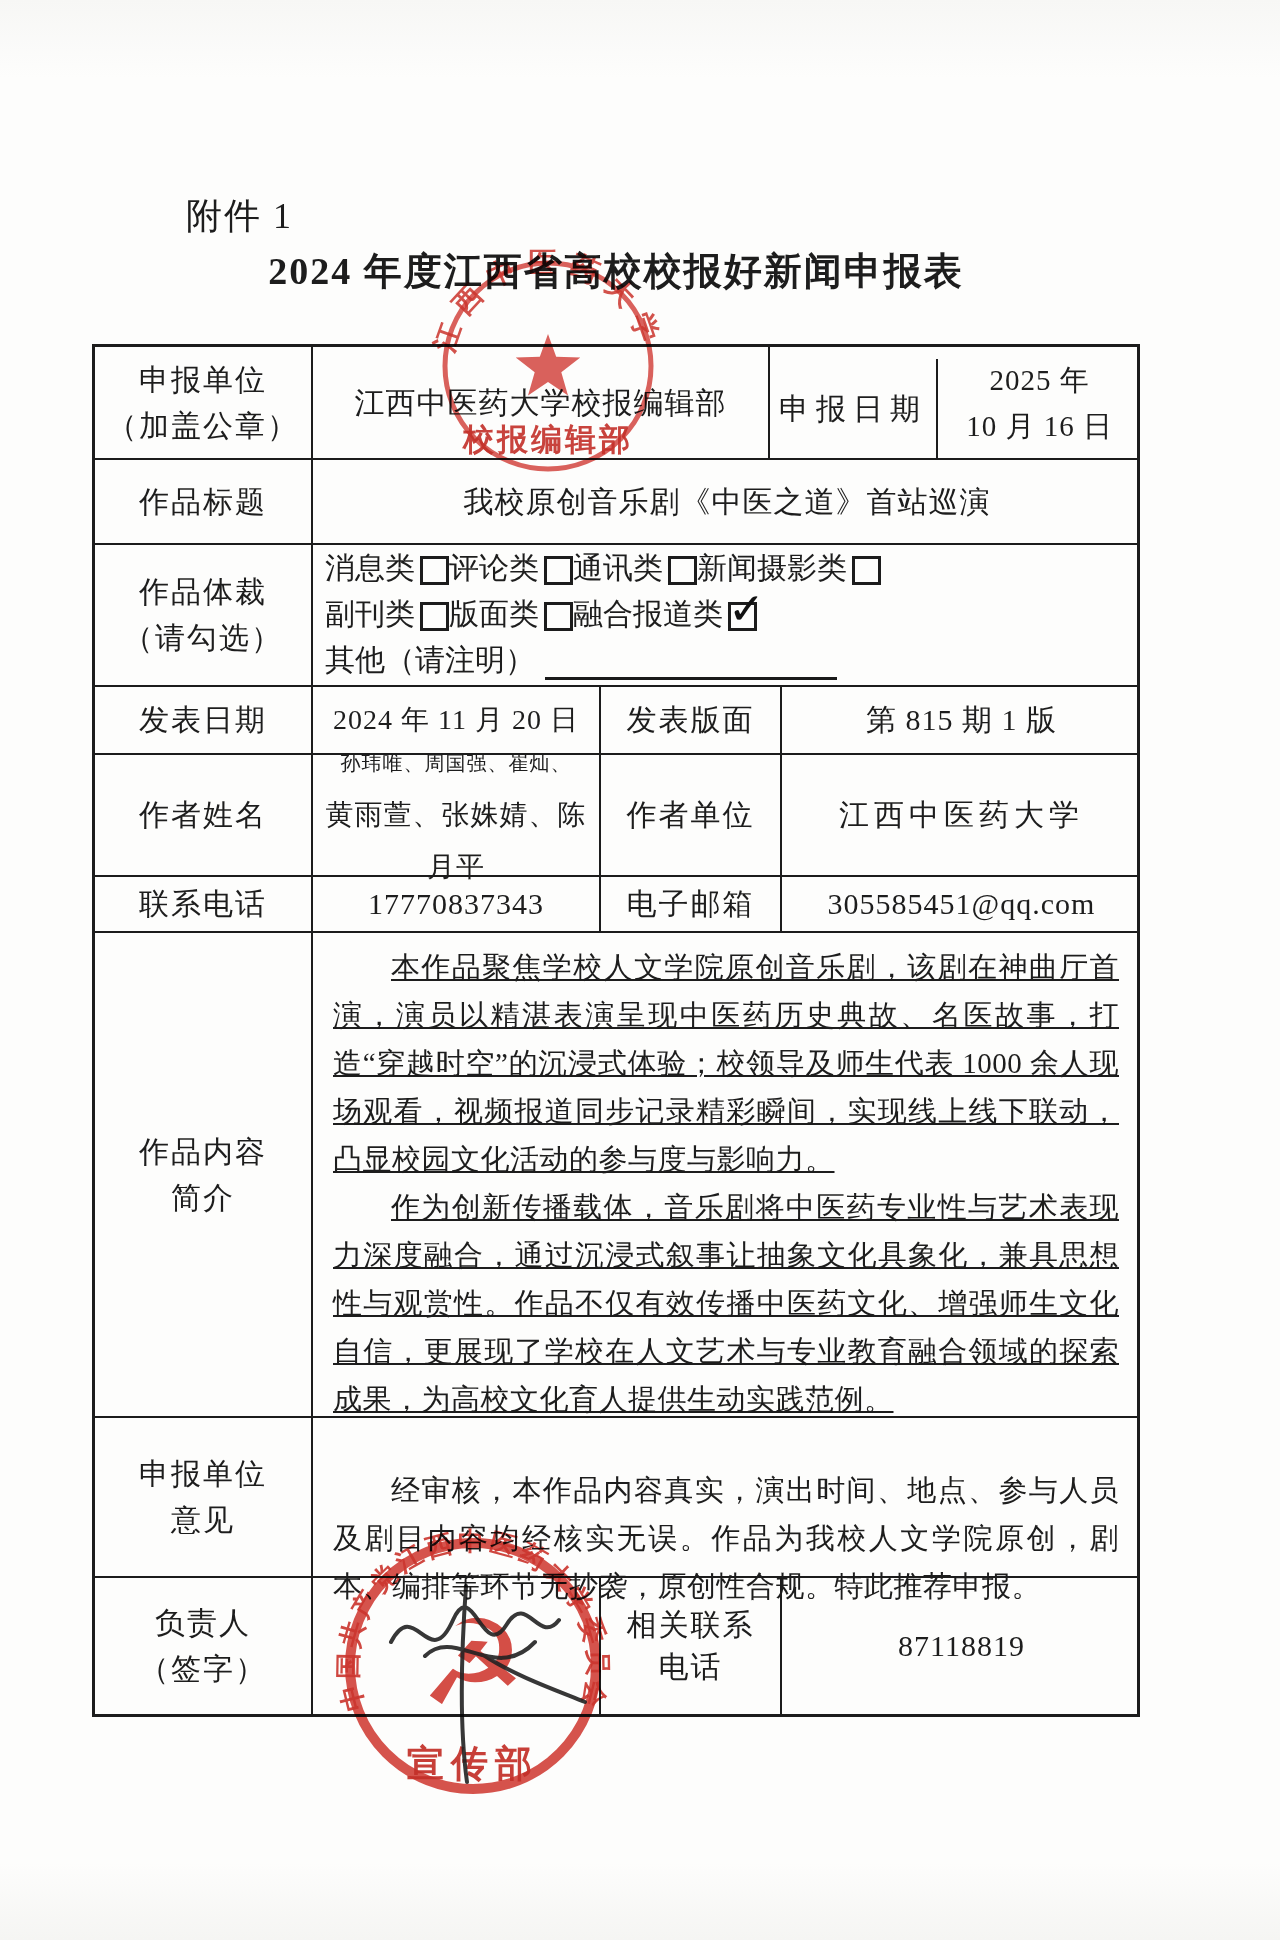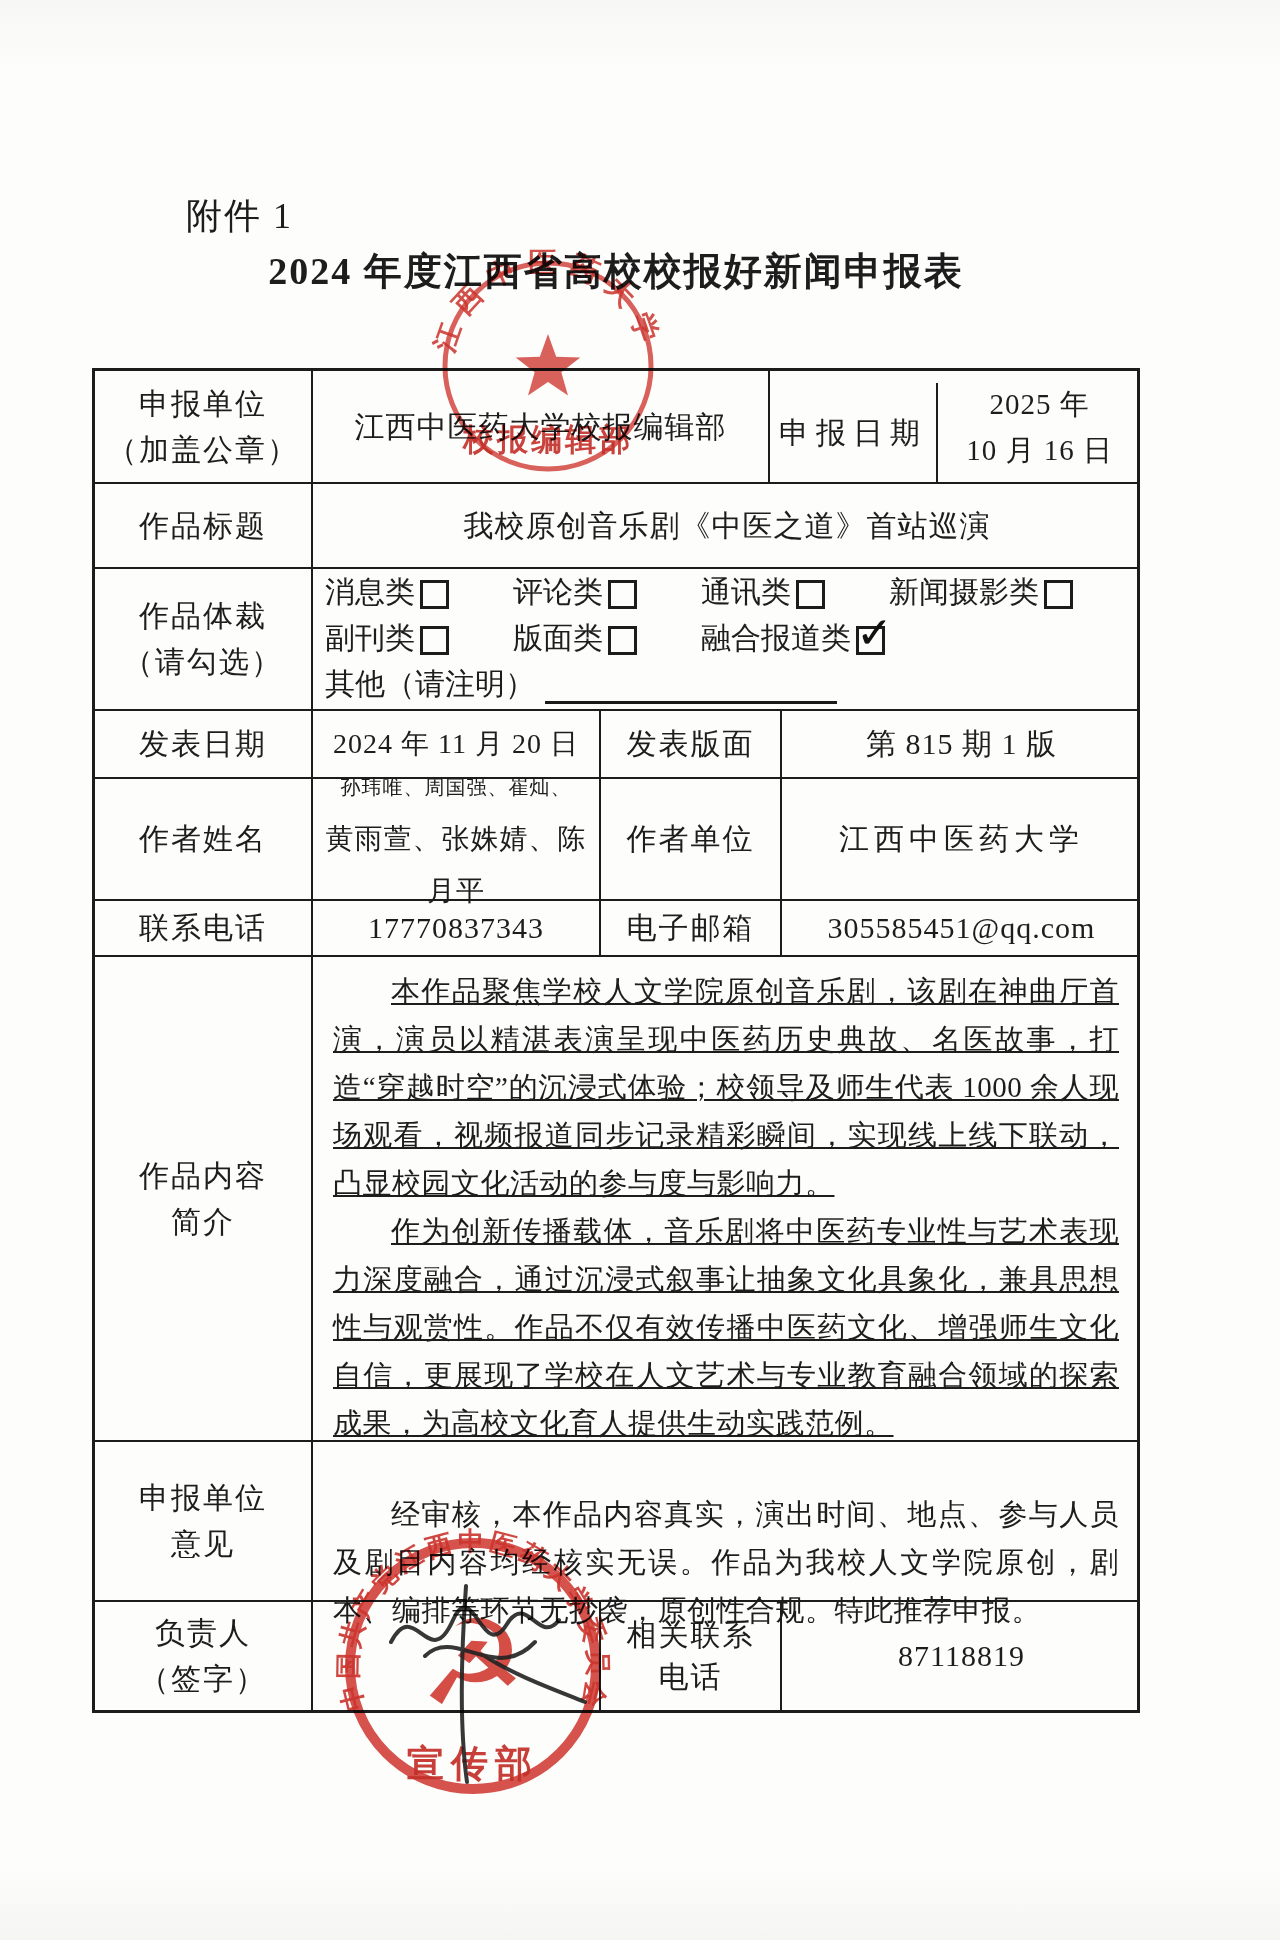--- a/index.html
+++ b/index.html
@@ -10,21 +10,21 @@
     color:#1d1d1d;overflow:hidden;
   }
   .page{position:absolute;inset:0;background:linear-gradient(180deg,#f7f7f5 0%,#fdfdfc 4%,#fdfdfc 96%,#f5f5f3 100%);}
   .attachment{position:absolute;left:186px;top:192px;font-size:36px;letter-spacing:2px;}
   .doc-title{
     position:absolute;left:92px;top:246px;width:1048px;text-align:center;
     font-size:38px;font-weight:bold;letter-spacing:2px;white-space:nowrap;
   }
   
   .form-table{
-    position:absolute;left:92px;top:368px;width:1048px;
+    position:absolute;left:92px;top:344px;width:1048px;
     border:3px solid #1c1c1c;background:transparent;box-sizing:border-box;
   }
   .row{display:flex;border-bottom:2px solid #1c1c1c;box-sizing:border-box;align-items:stretch;}
   .row:last-child{border-bottom:none;}
   .cell{
     border-right:2px solid #1c1c1c;box-sizing:border-box;
     display:flex;flex-direction:column;justify-content:center;align-items:center;
     font-size:30px;text-align:center;
   }
   .cell.last{border-right:none;}
@@ -33,25 +33,25 @@
   .value{letter-spacing:1px;line-height:46px;}
   .c-label{flex:0 0 218px;}
   .r1-v1{flex:0 0 457px;text-align:right;}
   .r1-l2{flex:0 0 168px;margin-top:12px;}
   .r1-v2{flex:0 0 203px;font-size:29px;line-height:50px;}
   .c-v1{flex:0 0 288px;}
   .c-l2{flex:0 0 181px;}
   .c-v2{flex:0 0 359px;}
   .c-full{flex:0 0 828px;}
   .h1{height:113px;}.h2{height:85px;}.h3{height:142px;}.h4{height:68px;}
-  .h5{height:122px;}.h6{height:56px;}.h7{height:485px;}.h8{height:160px;}.h9{height:108px;}
+  .h5{height:122px;}.h6{height:56px;}.h7{height:485px;}.h8{height:160px;}.h9{height:136px;}
   
   .genre-cell{justify-content:center;align-items:flex-start;padding:6px 10px 8px 12px;}
   .genre-line{display:flex;align-items:center;line-height:42px;margin:2px 0;}
-  .genre-item{display:flex;align-items:center;margin-right:64px;white-space:nowrap;}
+  .genre-item{display:flex;align-items:center;white-space:nowrap;}
   .genre-item:last-child{margin-right:12px;}
   .checkbox{
     position:relative;display:inline-block;width:29px;height:29px;
     border:3px solid #1c1c1c;box-sizing:border-box;margin-left:5px;top:2px;
   }
   .checkmark{
     display:none;position:absolute;left:-3px;top:-18px;
     font-size:44px;font-weight:bold;color:#111;
     font-family:"DejaVu Sans",sans-serif;line-height:44px;
   }

